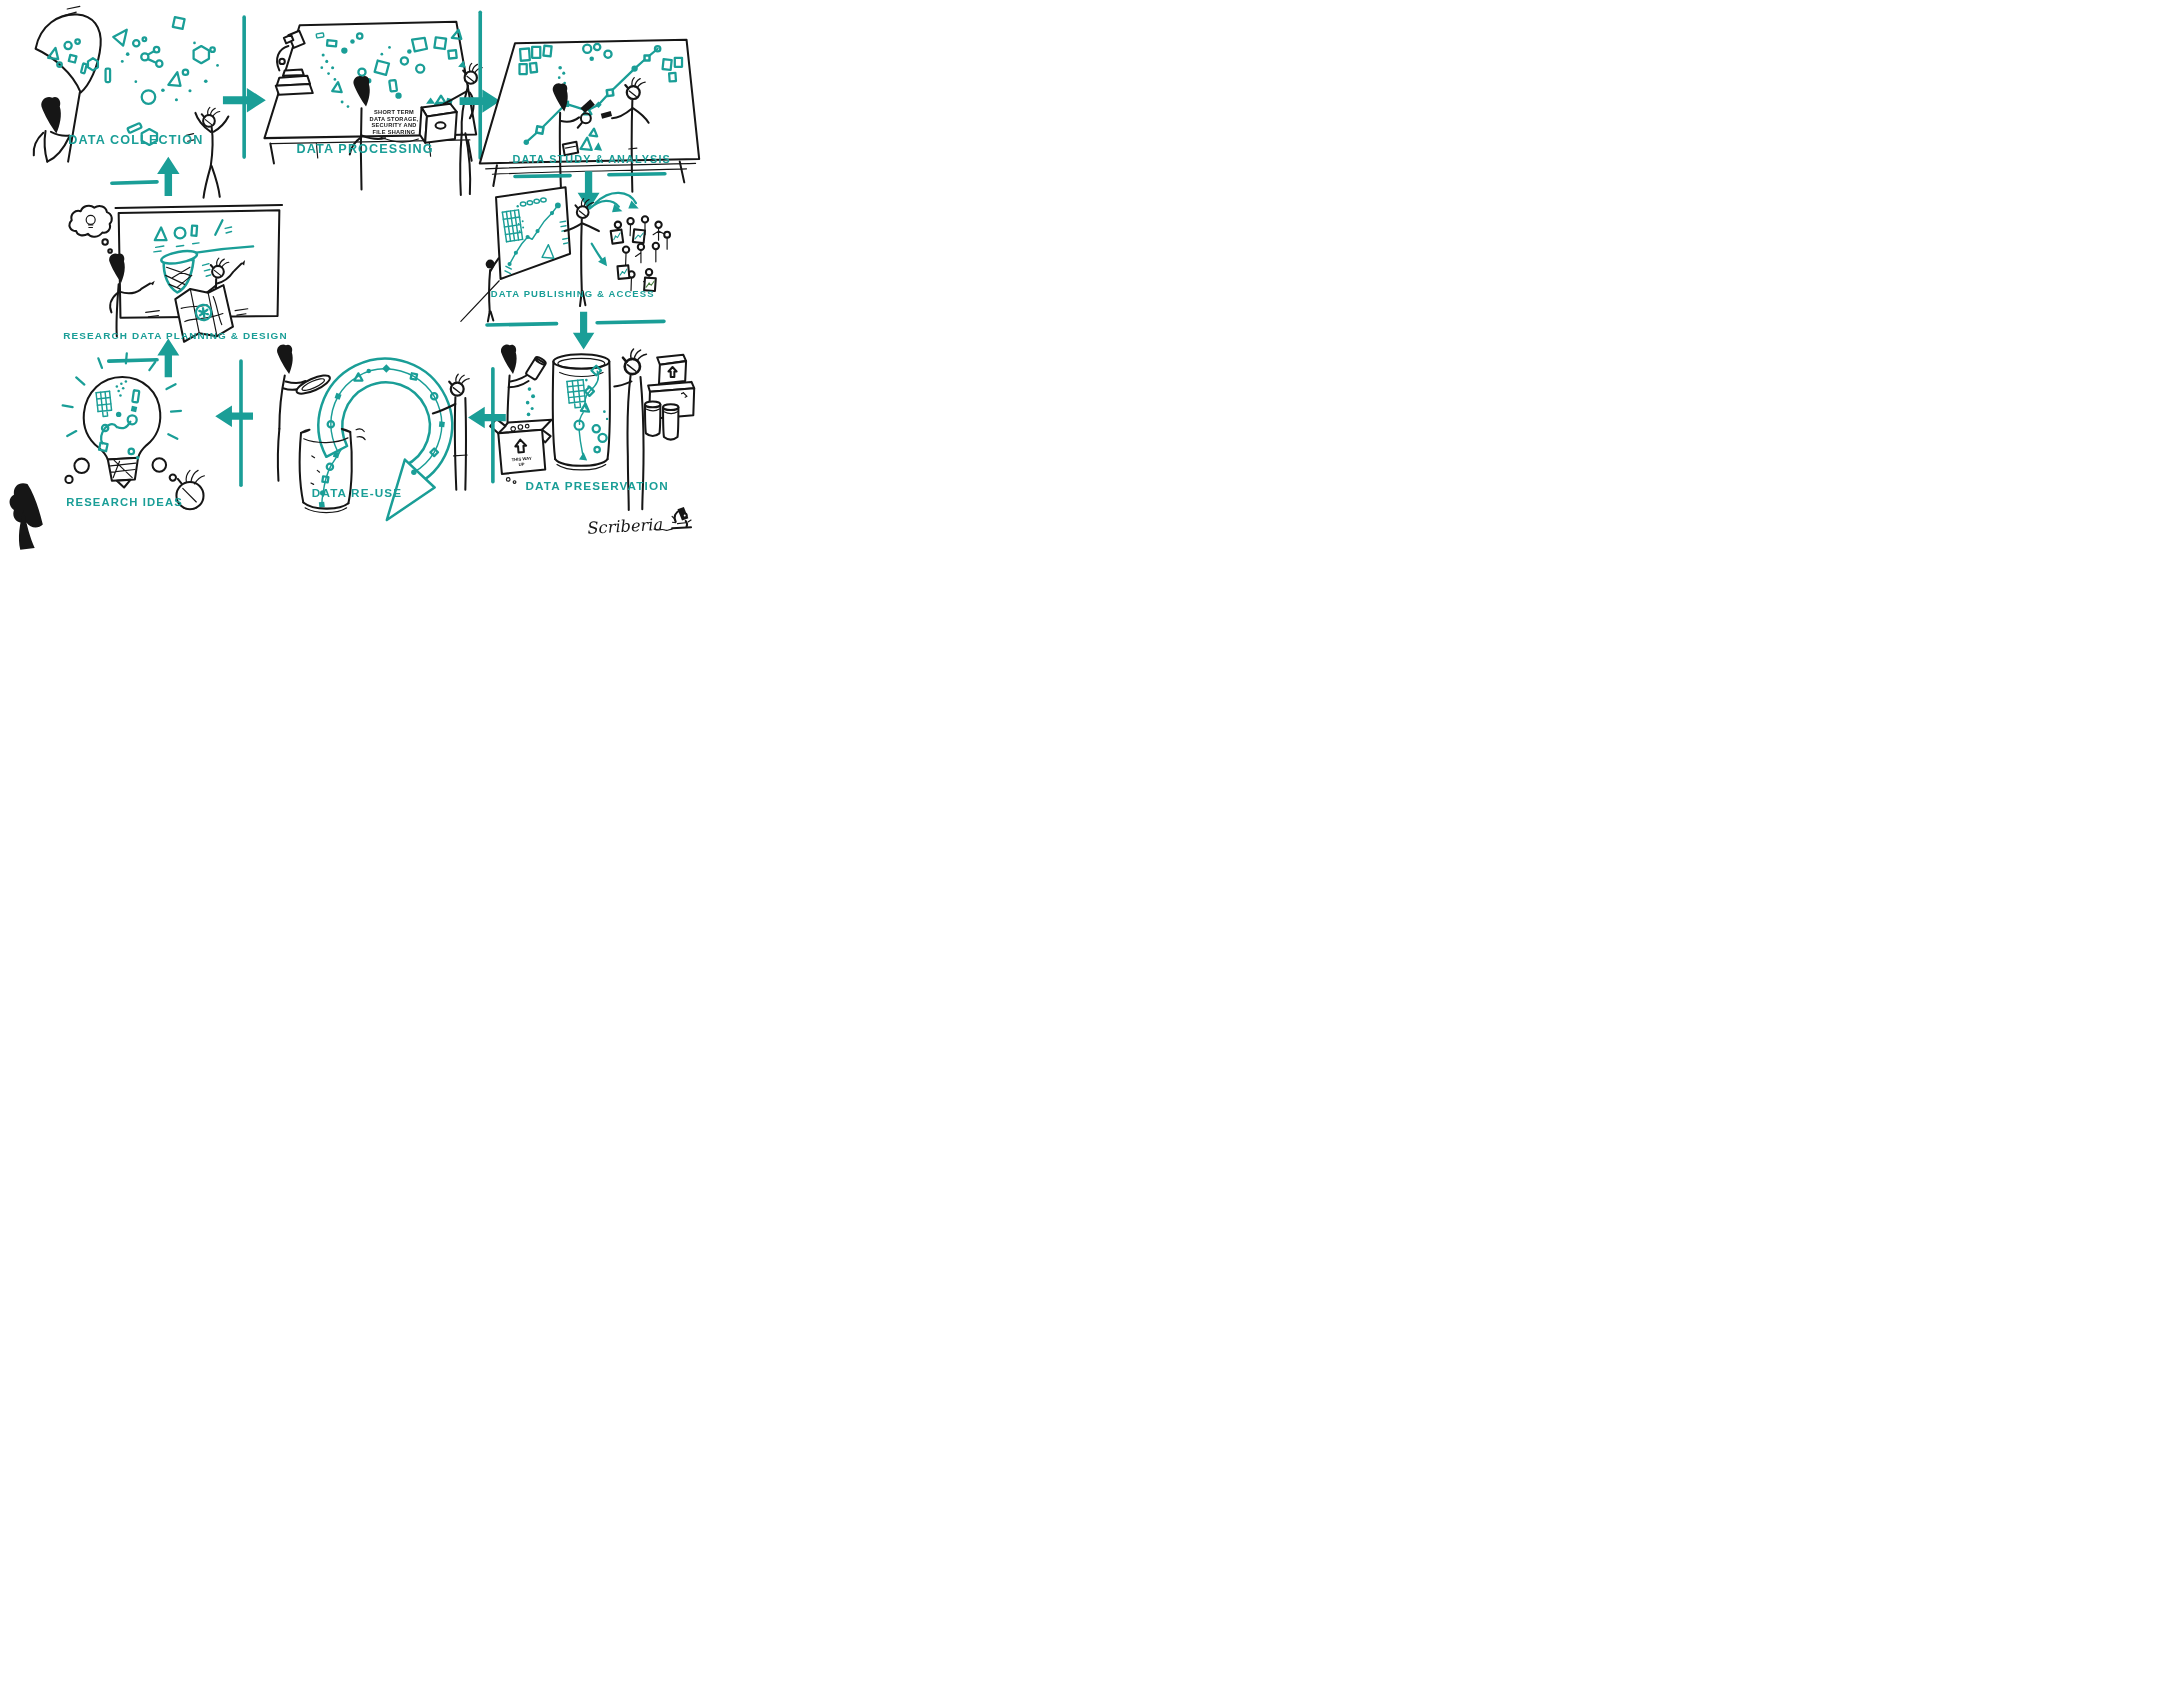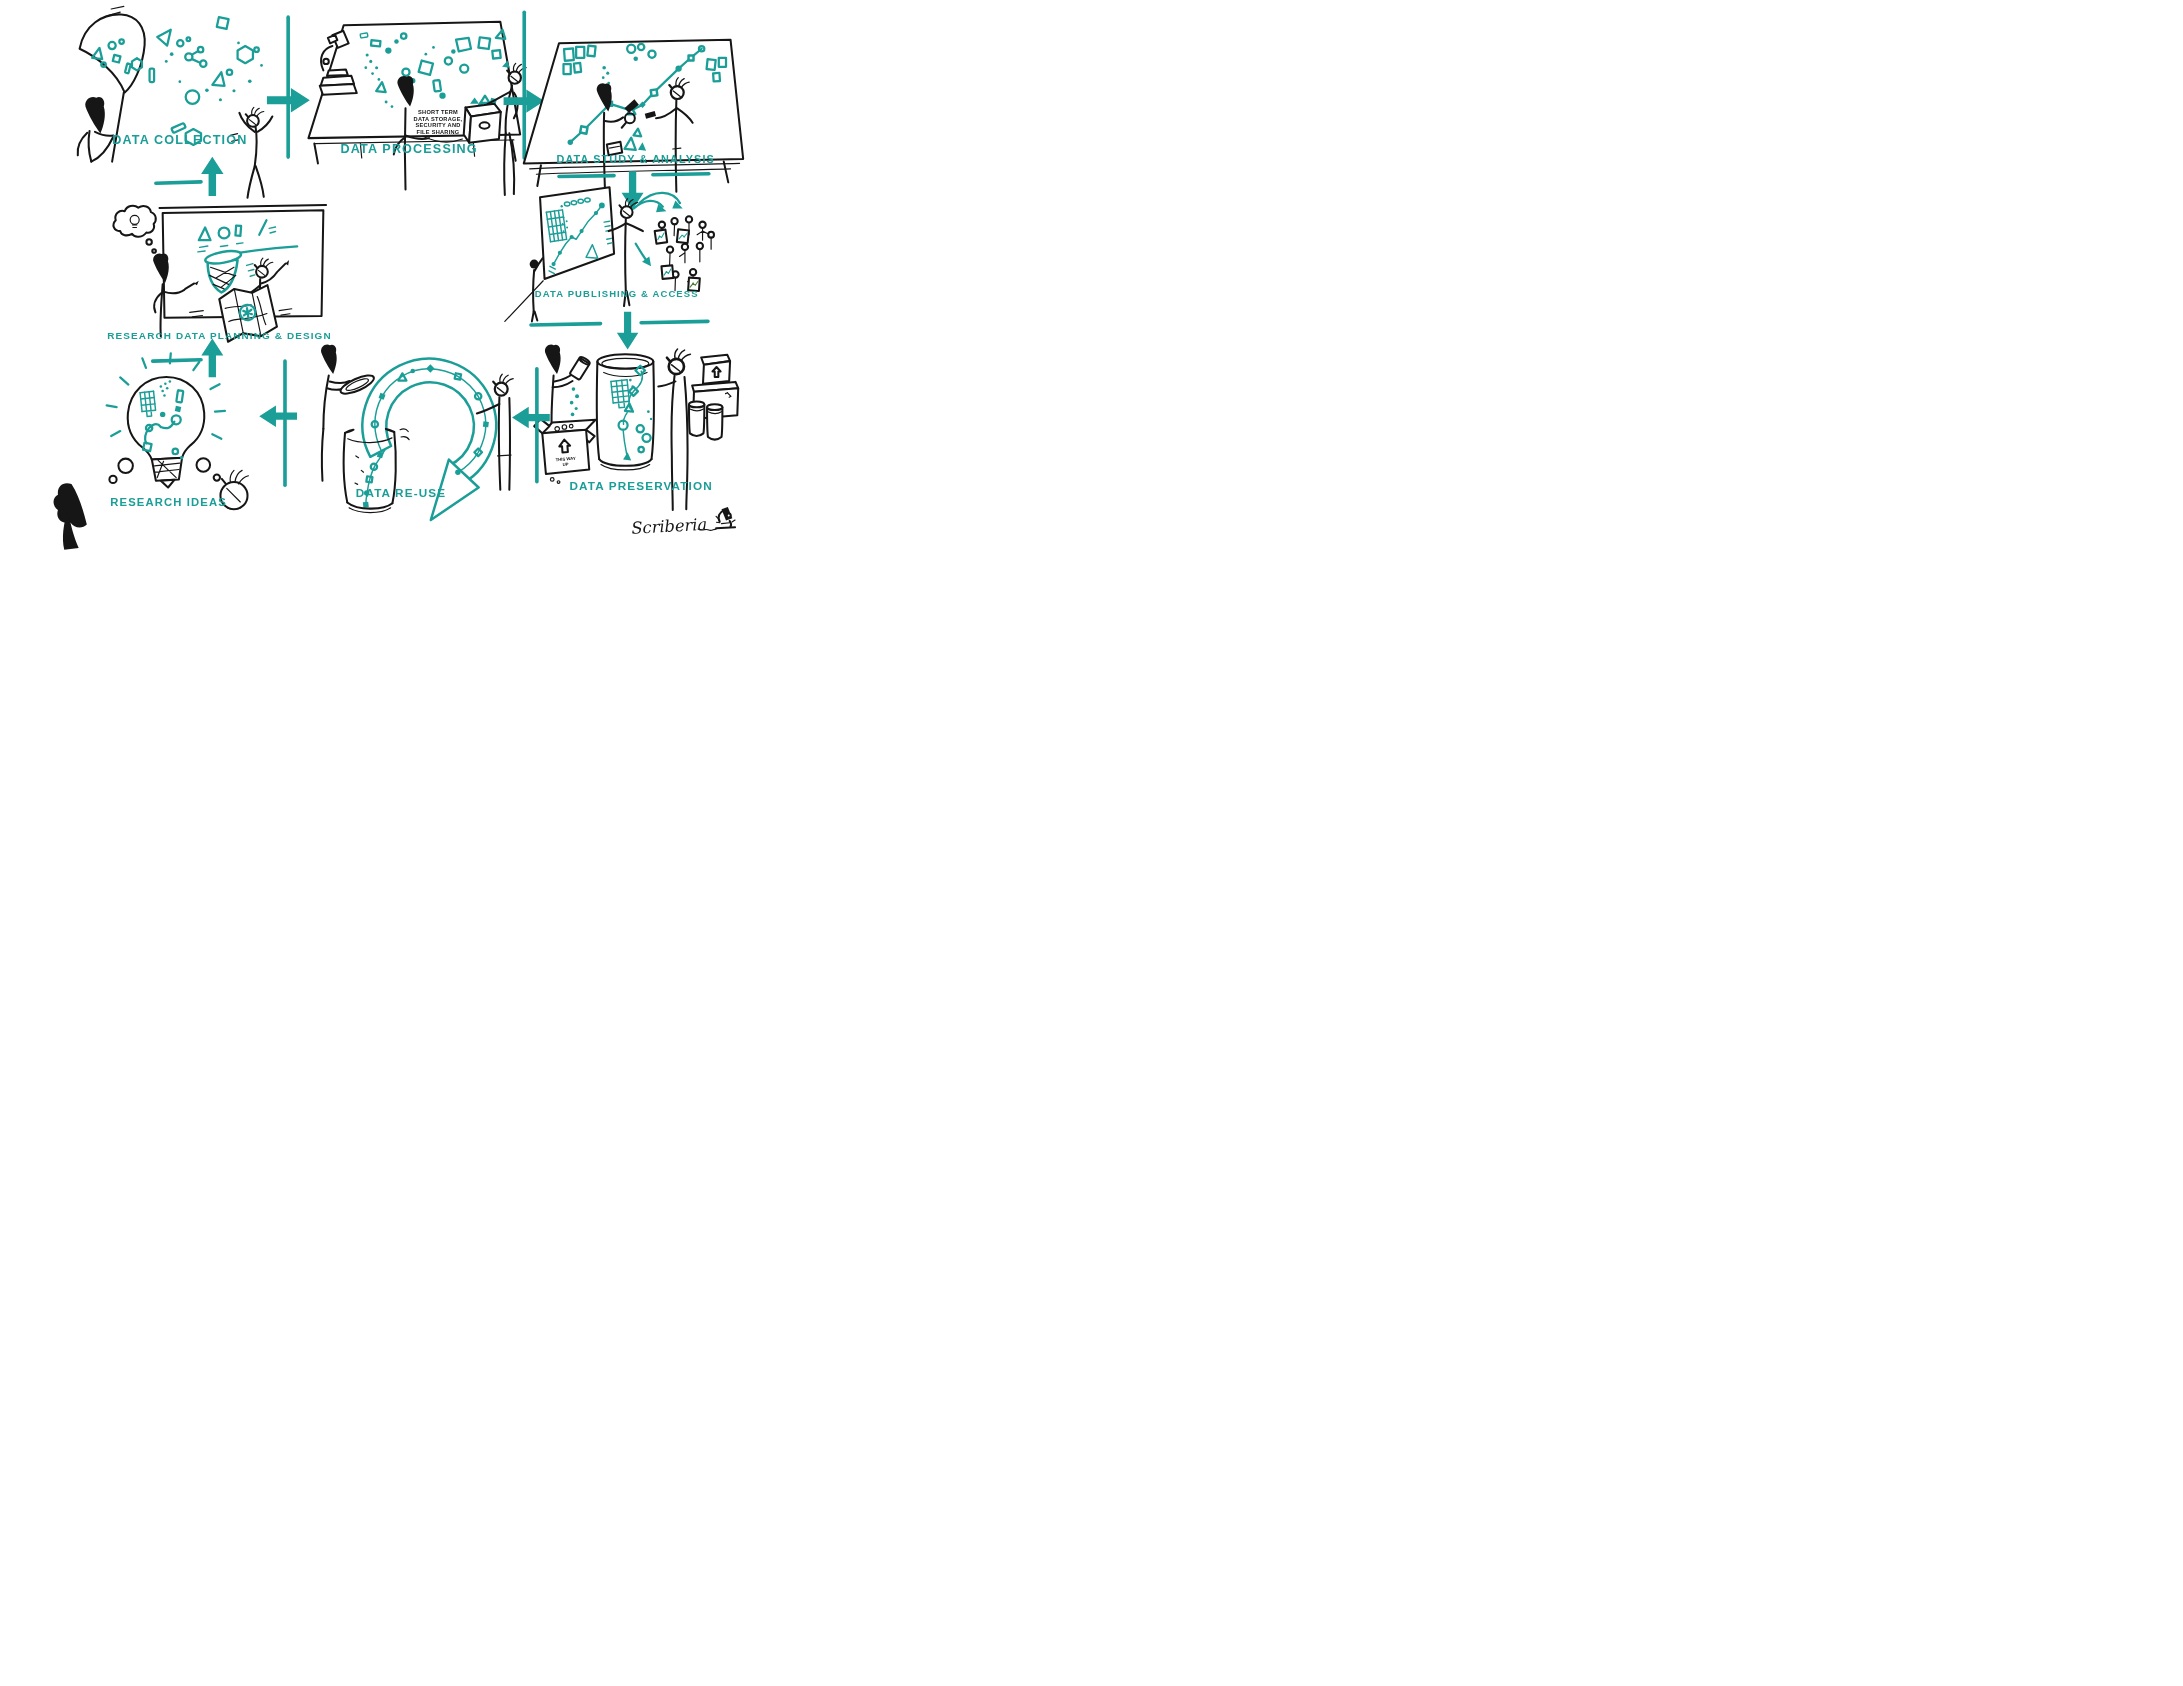--- a/index.html
+++ b/index.html
@@ -1,17 +1,17 @@
 <!DOCTYPE html>
 <html style="--teal: #1A9E97; --ink: #161616; --green: #4a7d3f;font-size:7.2px"><head>
 <meta charset="utf-8">
 <style>
   :root{ --teal:#1A9E97; --ink:#161616; --green:#4a7d3f; }
   html,body{margin:0;padding:0;background:#fff;}
-  .page{width:728px;height:562px;background:#fff;position:relative;overflow:hidden;padding-left:44px;}
+  .page{width:728px;height:562px;background:#fff;position:relative;overflow:hidden;}
   svg{display:block;}
   
   .ink{stroke:var(--ink);stroke-width:4.5;fill:none;stroke-linecap:round;stroke-linejoin:round;}
   .inkthin{stroke:var(--ink);stroke-width:2.6;fill:none;stroke-linecap:round;stroke-linejoin:round;}
   .inkf{fill:var(--ink);stroke:none;}
   .inkw{stroke:var(--ink);stroke-width:4.5;fill:#fff;stroke-linecap:round;stroke-linejoin:round;}
   .teal{stroke:var(--teal);stroke-width:5;fill:none;stroke-linecap:round;stroke-linejoin:round;}
   .tealthin{stroke:var(--teal);stroke-width:3.2;fill:none;stroke-linecap:round;stroke-linejoin:round;}
   .tealf{fill:var(--teal);stroke:none;}
   .tealw{stroke:var(--teal);stroke-width:5.5;fill:#fff;stroke-linecap:round;stroke-linejoin:round;}

